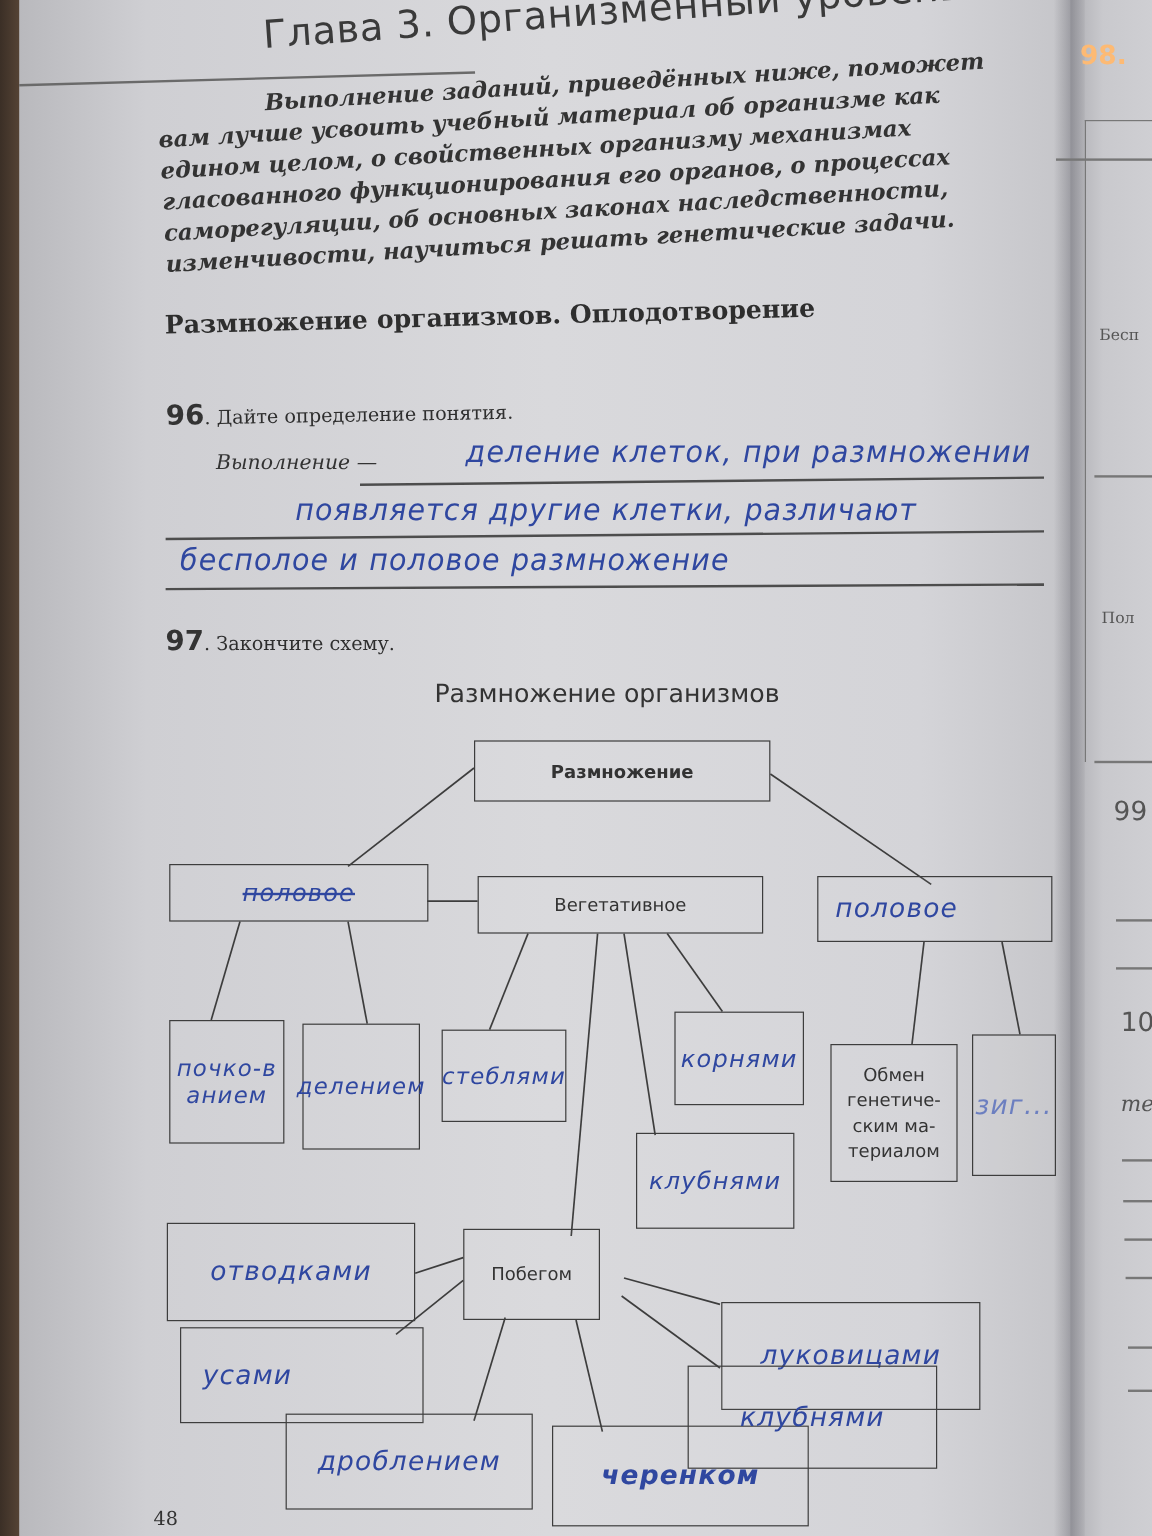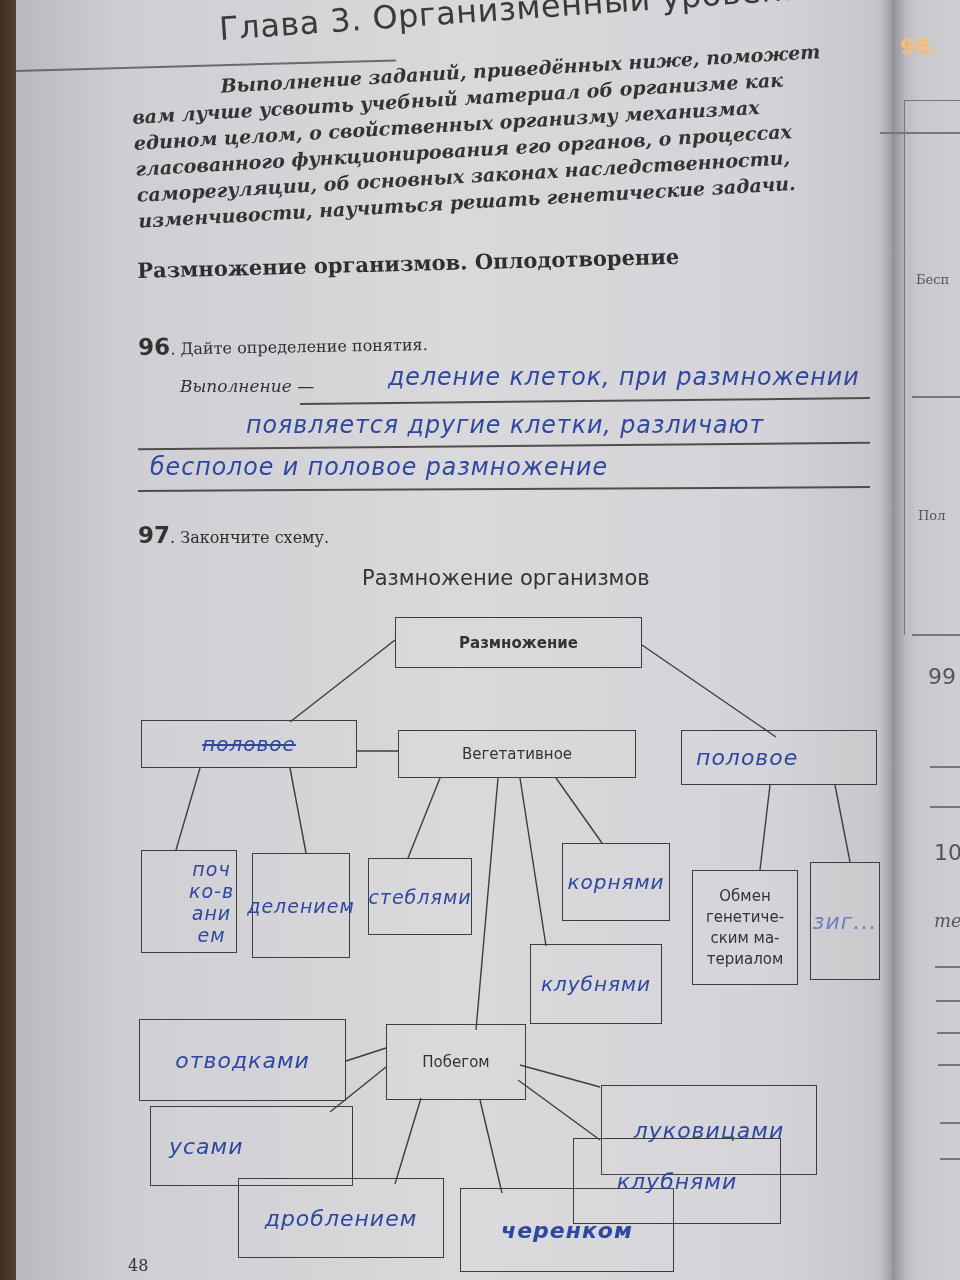--- a/index.html
+++ b/index.html
@@ -106,42 +106,42 @@
 
 <div class="box" style="left:398px;top:730px;width:238px;height:48px;">
   <span>Вегетативное</span>
 </div>
 
 <div class="box" style="left:681px;top:730px;width:196px;height:55px;justify-content:flex-start;padding-left:14px;">
   <span class="hw">половое</span>
 </div>
 
 <div class="box" style="left:141px;top:850px;width:96px;height:103px;">
-  <span class="hw" style="font-size:19px;word-break:break-all;margin-left:45px;">почко-ванием</span>
+  <span class="hw" style="font-size:19px;word-break:break-all;">почко-ванием</span>
 </div>
 <div class="box" style="left:252px;top:853px;width:98px;height:105px;">
   <span class="hw" style="font-size:19px;">делением</span>
 </div>
 <div class="box" style="left:368px;top:858px;width:104px;height:77px;">
   <span class="hw" style="font-size:19px;">стеблями</span>
 </div>
 <div class="box" style="left:562px;top:843px;width:108px;height:78px;">
   <span class="hw" style="font-size:20px;">корнями</span>
 </div>
 <div class="box" style="left:530px;top:944px;width:132px;height:80px;">
   <span class="hw" style="font-size:20px;">клубнями</span>
 </div>
 <div class="box print" style="left:692px;top:870px;width:106px;height:115px;line-height:21px;padding:2px 6px;">
   <span>Обмен генетиче-ским ма-териалом</span>
 </div>
 <div class="box" style="left:810px;top:862px;width:70px;height:118px;overflow:hidden;">
   <span class="hw" style="font-size:22px;color:#6c7fc0;">зиг...</span>
 </div>
 
-<div class="box" style="left:386px;top:1024px;width:140px;height:76px;">
+<div class="box" style="left:386px;top:1024px;width:114px;height:76px;">
   <span>Побегом</span>
 </div>
 
 <div class="box" style="left:139px;top:1019px;width:207px;height:82px;">
   <span class="hw">отводками</span>
 </div>
 <div class="box" style="left:150px;top:1106px;width:203px;height:80px;justify-content:flex-start;padding-left:18px;">
   <span class="hw">усами</span>
 </div>
 <div class="box" style="left:238px;top:1178px;width:206px;height:80px;">

